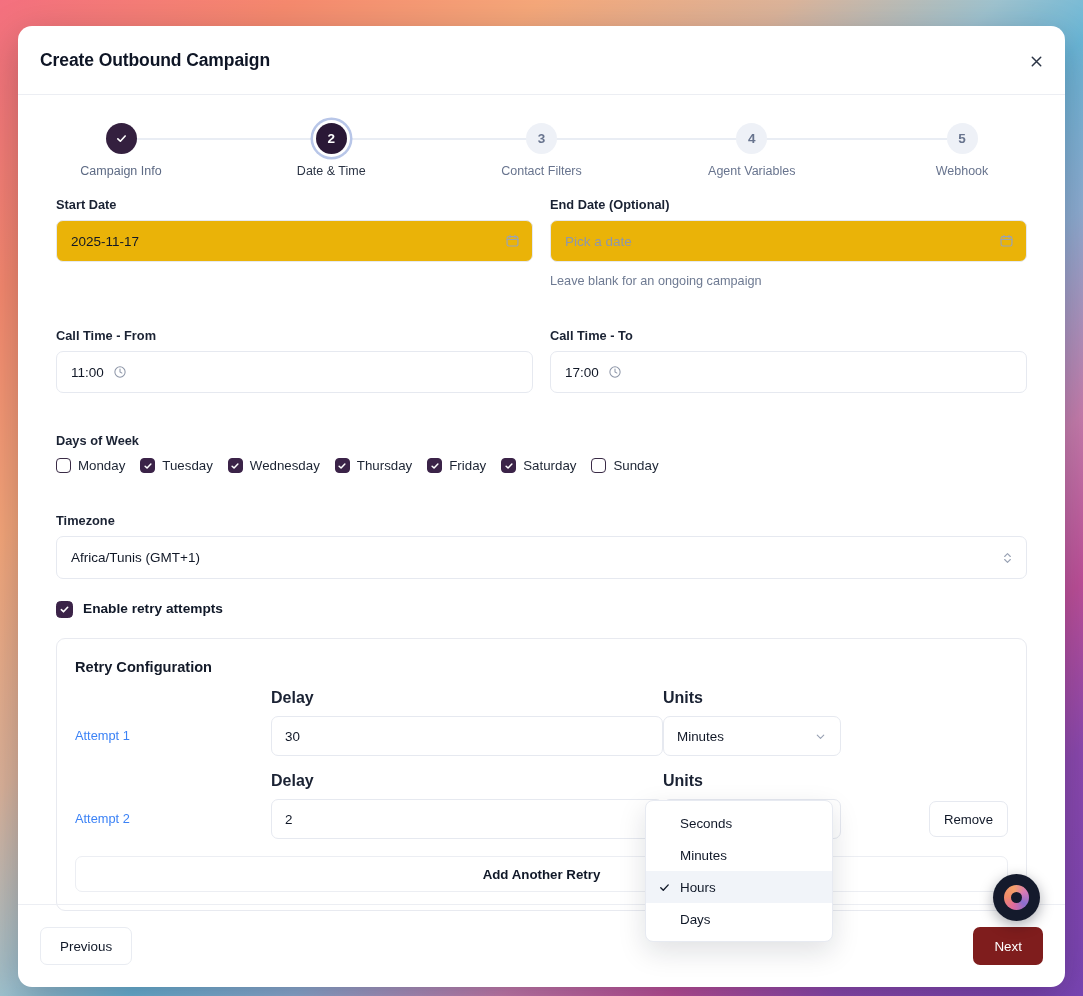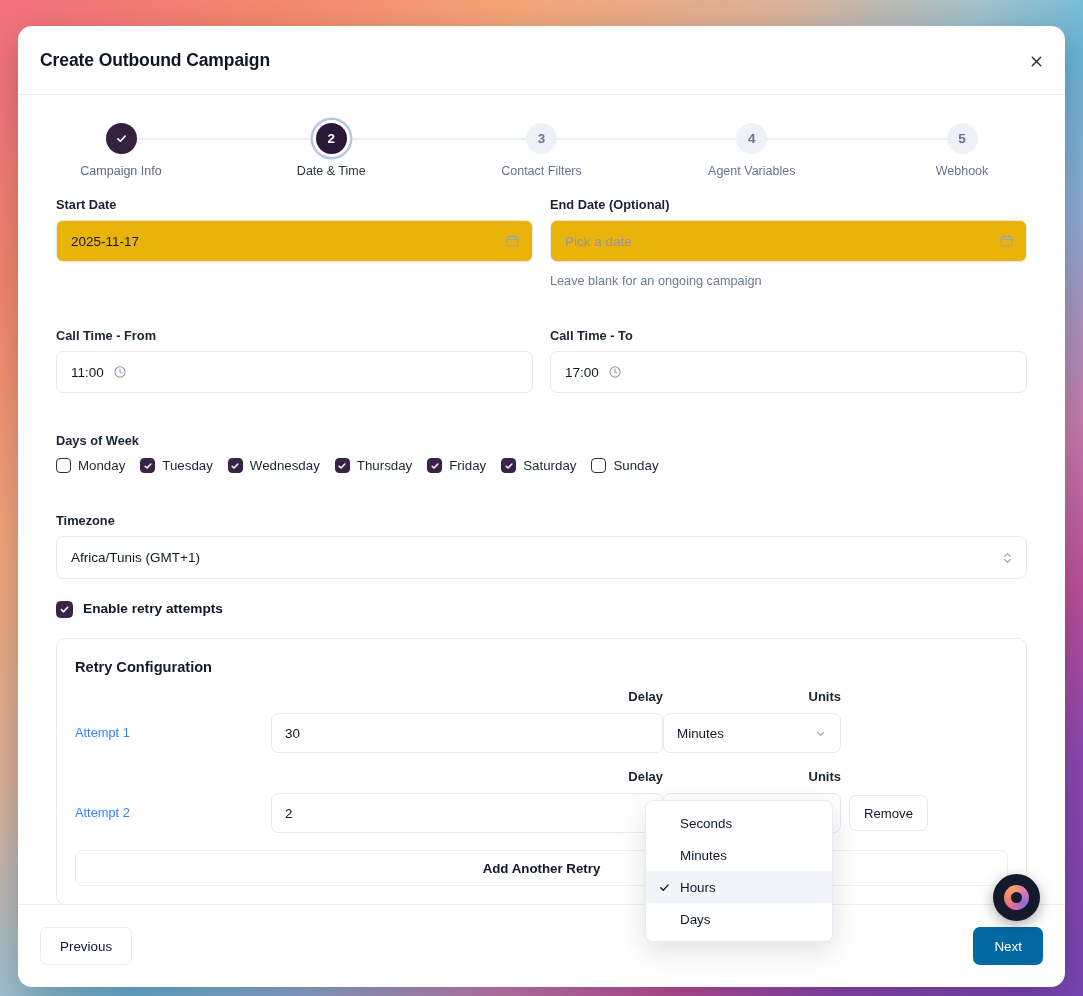--- a/index.html
+++ b/index.html
@@ -283,25 +283,24 @@
     column-gap: 0px;
     align-items: end;
     margin-top: 8px;
   }
   .attempt-name {
     font-size: 12.8px;
     color: #3b82f6;
     padding-bottom: 13px;
   }
   .col-head {
-    font-size: 13px;
+    font-size: 16px;
     font-weight: 600;
     color: #1a2233;
     margin-bottom: 9px;
-    text-align: right;
   }
   .delay-input {
     width: 100%;
     height: 40px;
     border: 1px solid #e6e9f0;
     border-radius: 7px;
     font-size: 13.4px;
     color: #111827;
     padding: 0 13px;
     font-family: "Liberation Sans", sans-serif;
@@ -318,21 +317,21 @@
     display: flex;
     align-items: center;
     justify-content: space-between;
     padding: 0 13px;
     font-size: 13.4px;
     color: #111827;
     cursor: pointer;
   }
   .units-select .chev { color: #98a1b3; display: flex; }
 
-  .remove-btn-wrap { display: flex; justify-content: flex-start; padding-bottom: 2px; }
+  .remove-btn-wrap { display: flex; justify-content: flex-end; padding-bottom: 2px; }
   .remove-btn {
     height: 36px;
     min-width: 79px;
     border: 1px solid #e6e9f0;
     border-radius: 7px;
     background: #fff;
     font-size: 13.2px;
     color: #101828;
     font-family: "Liberation Sans", sans-serif;
     cursor: pointer;
@@ -405,21 +404,21 @@
     font-size: 13.4px;
     color: #101828;
     font-family: "Liberation Sans", sans-serif;
     cursor: pointer;
   }
   .next-btn {
     height: 38px;
     padding: 0 21px;
     border: none;
     border-radius: 7px;
-    background: #0369a1;
+    background: #7f1d1d;
     color: #ffffff;
     font-size: 13.4px;
     font-family: "Liberation Sans", sans-serif;
     cursor: pointer;
   }
 
   
   .float-widget {
     position: absolute;
     left: 993px;

